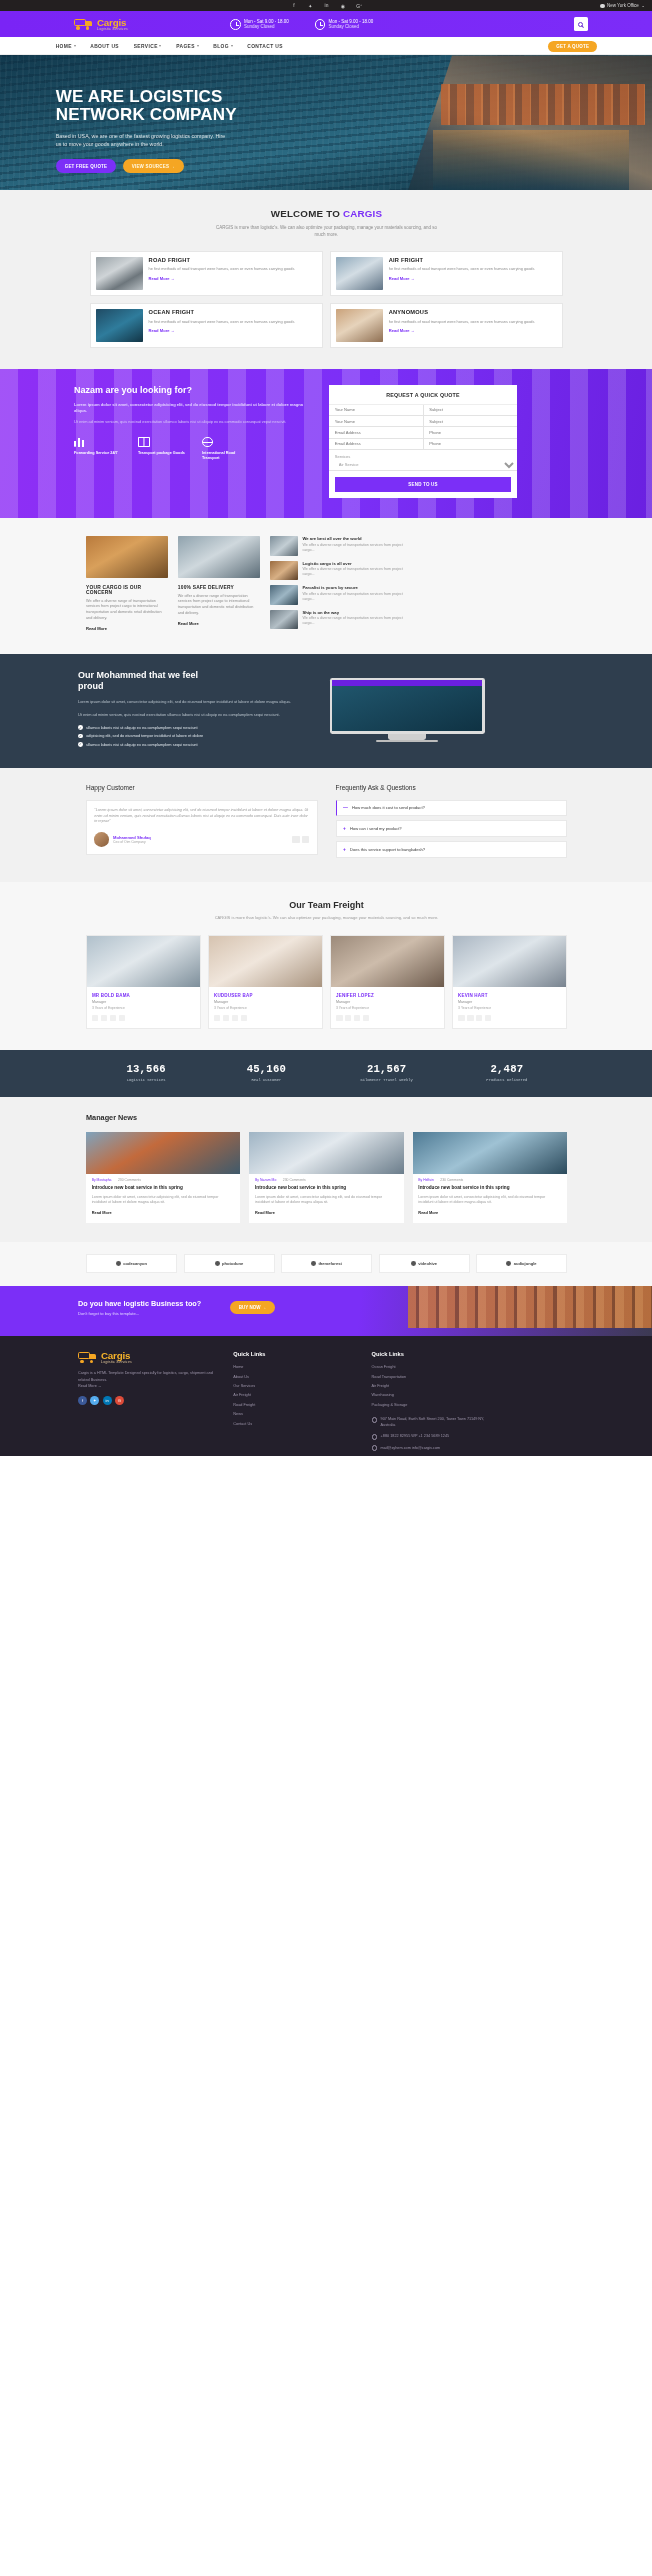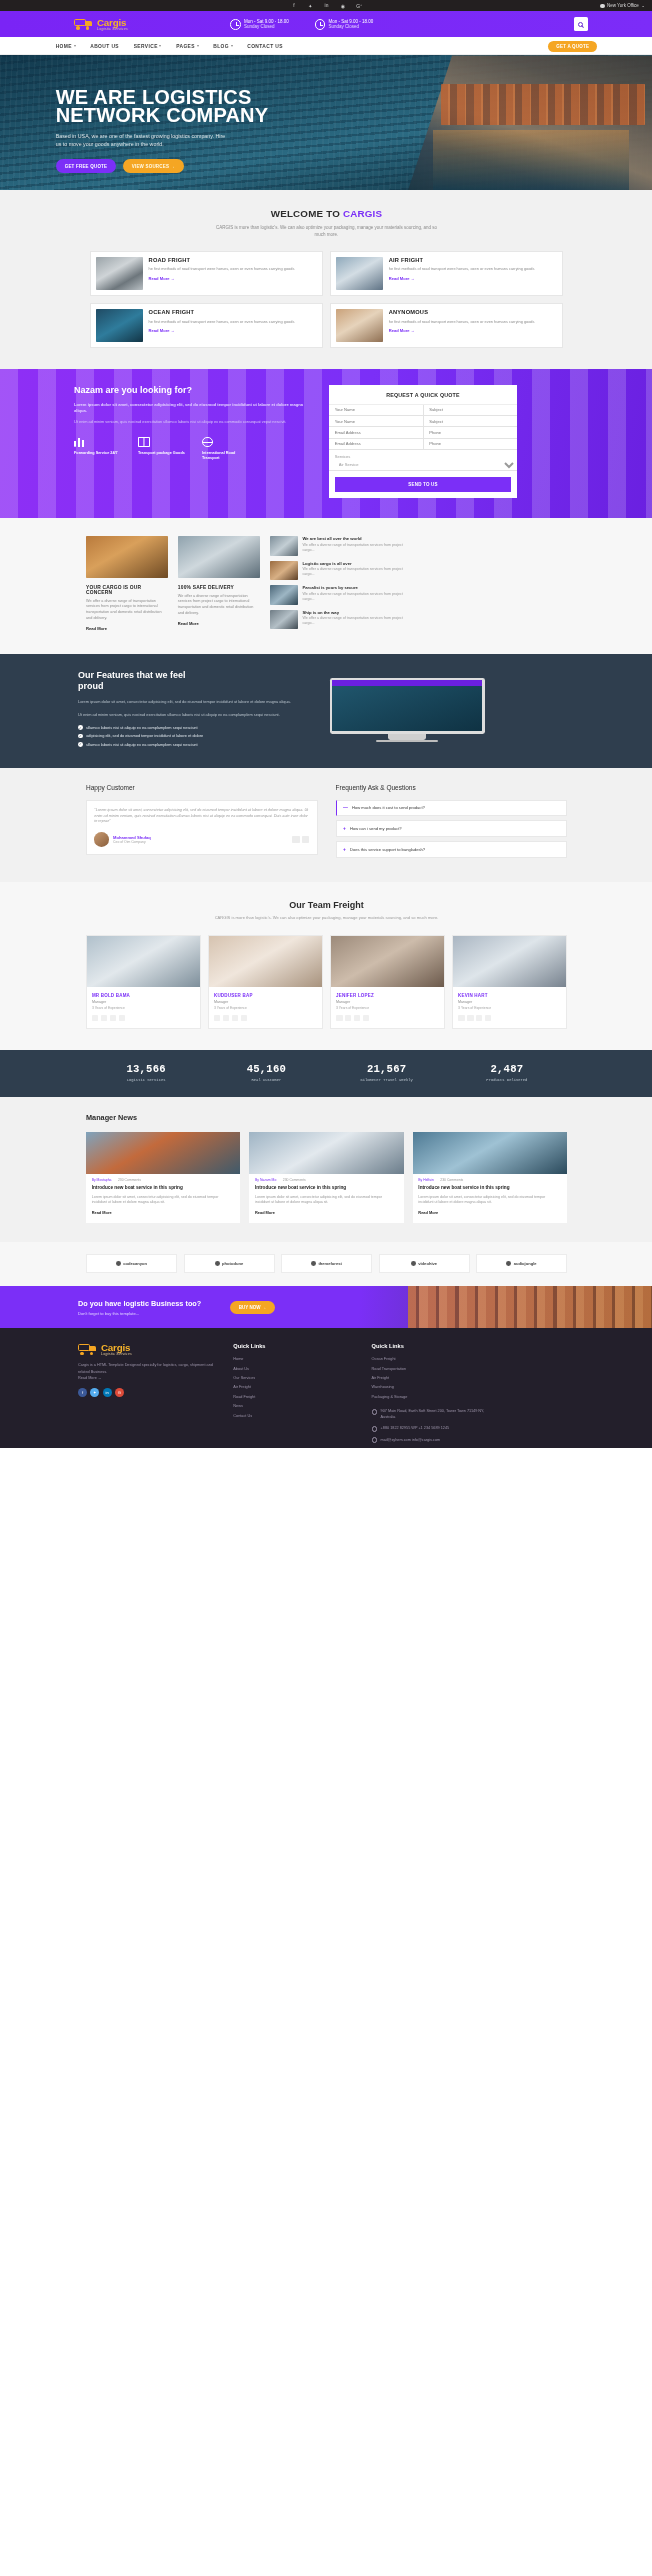--- a/index.html
+++ b/index.html
@@ -72,21 +72,21 @@
   }
   .hero-ship { position:absolute; right:0; top:0; width:245px; height:135px;
     background:linear-gradient(200deg,#3f3c38 0%,#5a524a 25%,#7d6f60 45%,#8a7a66 55%,#3b4852 75%,#1d3744 100%);
     clip-path:polygon(18% 0,100% 0,100% 100%,0% 100%); opacity:.92;}
   .hero-ship:after{content:"";position:absolute;left:10%;top:55%;width:80%;height:45%;
     background:linear-gradient(180deg,rgba(255,160,60,.35),rgba(20,60,80,.6));}
   .hero-cont { position:absolute; right:8.2px; top:29px; width:204px; height:41px;
     background:repeating-linear-gradient(90deg,#c4622e 0 7.3px,#d9763a 7.3px 9px,#8a4a2c 9px 16.3px);
     opacity:.75; border-radius:0.8px;}
   .hero .container { position:relative; padding-top:33px; }
-  .hero h1 { color:#fff; font-size:20px; font-weight:bold; line-height:18px; letter-spacing:0.2px; margin-left:14.7px;}
+  .hero h1 { color:#fff; font-size:17px; font-weight:bold; line-height:18px; letter-spacing:0.2px; margin-left:14.7px;}
   .hero p { color:#dfe7ea; font-size:5.3px; line-height:8.2px; margin:7.3px 0 0 14.7px; max-width:175px;}
   .hero-btns { display:flex; gap:6.5px; margin:11.4px 0 0 14.7px; }
   .btn-purple { background:#7b2ff7; color:#fff; font-size:4.5px; font-weight:bold; padding:4.1px 9px; border-radius:8.2px; letter-spacing:0.2px;}
   .btn-gold { background:#f5a623; color:#fffbe8; font-size:4.5px; font-weight:bold; padding:4.1px 9px; border-radius:8.2px; letter-spacing:0.2px;}
 
   
   .welcome { background:#f1f1f1; padding:18px 12px 21px; }
   .welcome h2 { text-align:center; font-size:9.8px; color:#2c2c2c; font-weight:bold; letter-spacing:0.2px;}
   .welcome h2 .accent { color:#7b2ff7; }
   .welcome .sub { text-align:center; font-size:4.5px; color:#8b8b8b; line-height:7px; margin:4.9px auto 0; max-width:228px;}
@@ -230,21 +230,21 @@
   .nw-body .readmore { color:#222; font-size:3.9px; margin-top:4.9px;}
 
   
   .clients { background:#f7f7f7; padding:11.4px 0 13px; }
   .clients .container { display:flex; gap:6.5px; padding:0 45px;}
   .cl { flex:1; background:#fff; border:0.8px solid #ececec; height:19.6px; display:flex; align-items:center; justify-content:center; gap:2.4px;}
   .cl-dot { width:4.9px;height:4.9px;background:#555;border-radius:50%;}
   .cl-txt { font-size:4.1px; color:#444; font-weight:bold;}
 
   
-  .cta { background:linear-gradient(95deg,#7b2ff7 55%,#3c3a52); height:42px; position:relative; overflow:hidden;}
+  .cta { background:linear-gradient(95deg,#7b2ff7 55%,#3c3a52); height:50px; position:relative; overflow:hidden;}
   .cta-img { position:absolute; right:0; top:0; width:245px; height:42px;
     background:repeating-linear-gradient(90deg,#c9763a 0 8.2px,#8d5028 8.2px 11.4px,#d98b4a 11.4px 19.6px); opacity:.85;}
   .cta .container { display:flex; align-items:center; height:42px; position:relative; padding:0 37px;}
   .cta h4 { color:#fff; font-size:7.3px; font-weight:bold;}
   .cta p { color:#e0d2ff; font-size:4.1px; margin-top:3.3px;}
   .cta-btn { margin-left:28.5px; background:#f5a623; color:#fff; font-size:4.5px; font-weight:bold; padding:4.1px 9px; border-radius:8.2px;}
 
   
   .footer { background:#231f2b; padding:14.7px 0 0; }
   .footer .container { display:flex; gap:16.3px; padding:0 37px;}
@@ -499,21 +499,21 @@
             </div>
         </div>
       </div>
     </div>
   </div>
 
   <div class="features">
     <div class="container">
       <div class="ft-left">
         <h3>
-          <span>Our Features that we feel</span><br>
+          <span>Our Mohammed that we feel</span><br>
           <span>proud</span>
         </h3>
         <p>Lorem ipsum dolor sit amet, consectetur adipisicing elit, sed do eiusmod tempor incididunt ut labore et dolore magna aliqua.</p>
         <p>Ut enim ad minim veniam, quis nostrud exercitation ullamco laboris nisi ut aliquip ex ea complamplem sequi nesciunt.</p>
         <ul class="ft-ul">
           <li>
               <span class="chk">✓</span>
               <span>ullamco laboris nisi ut aliquip ex ea complamplem sequi nesciunt</span>
             </li>
           <li>

